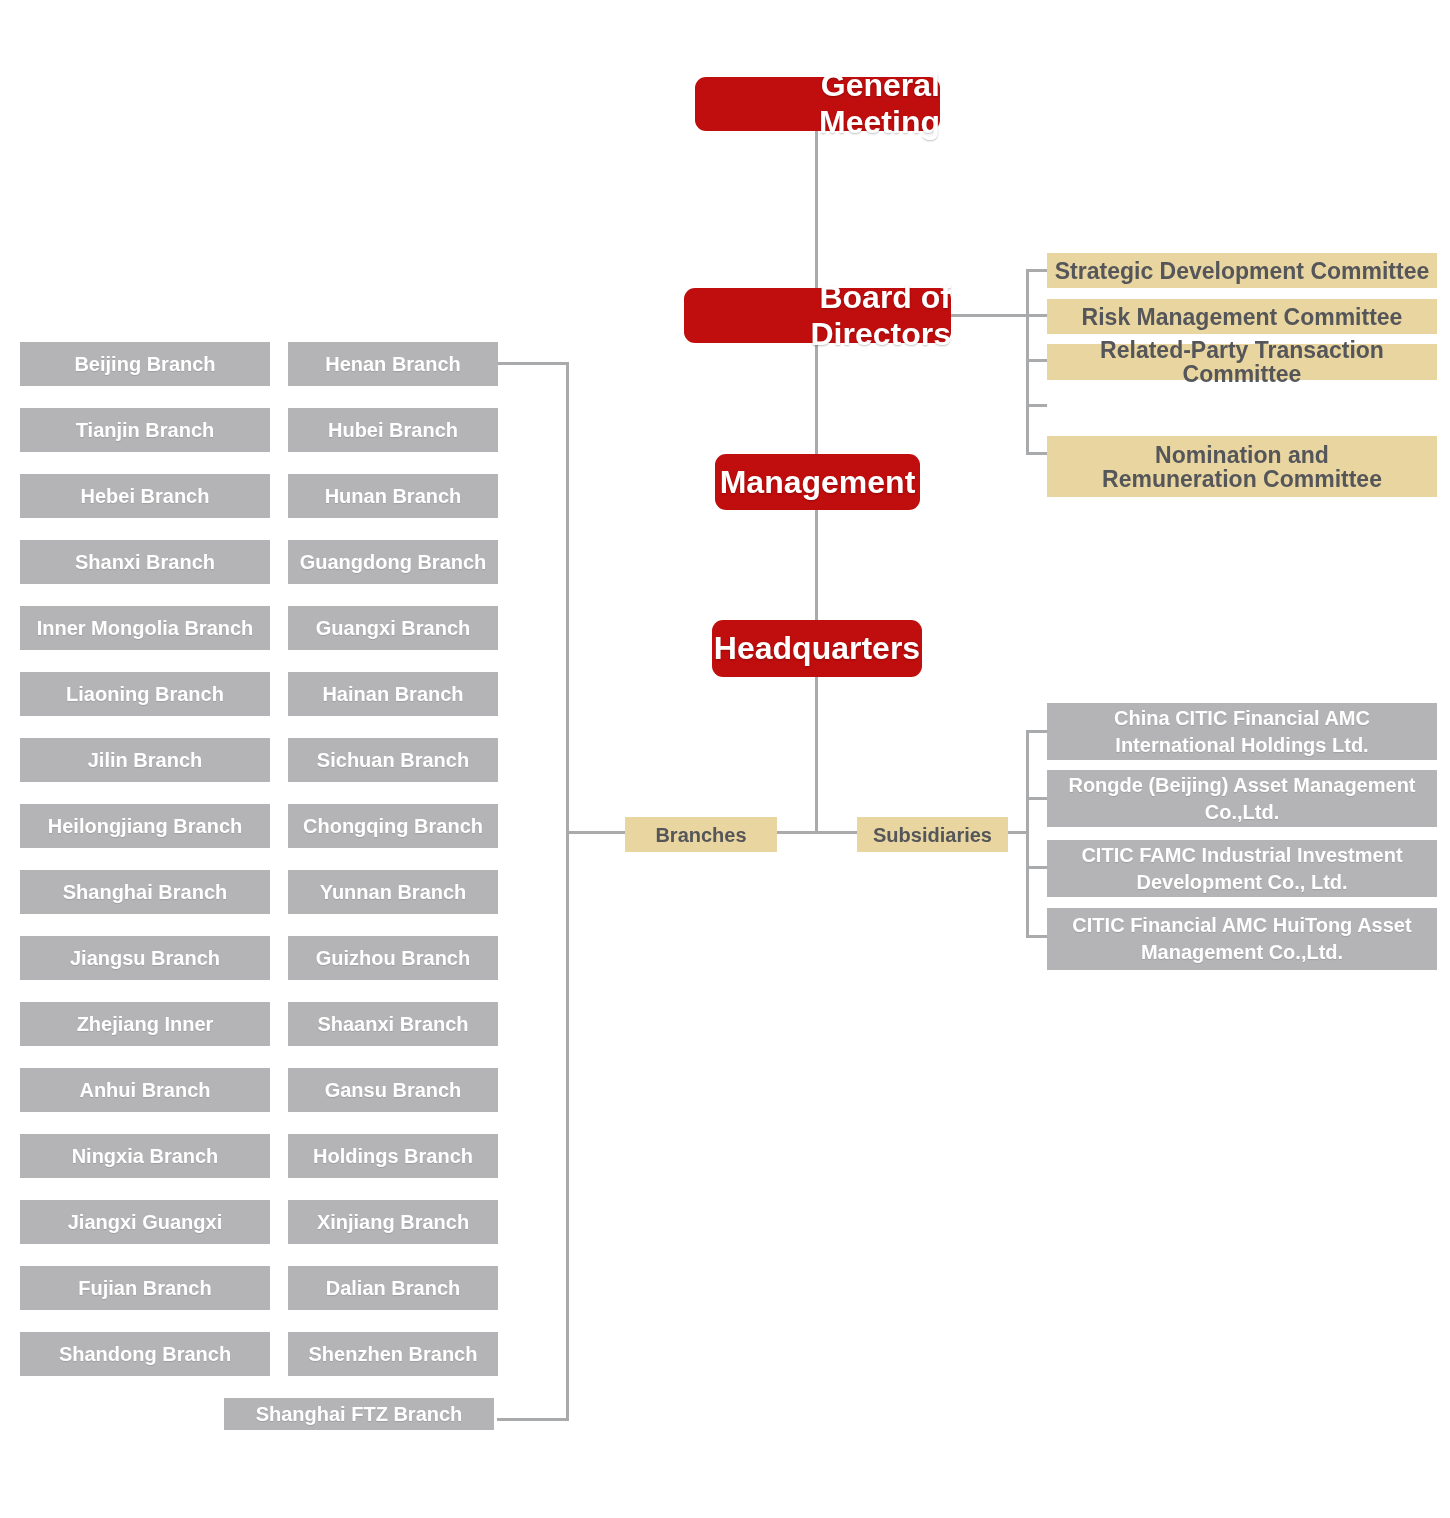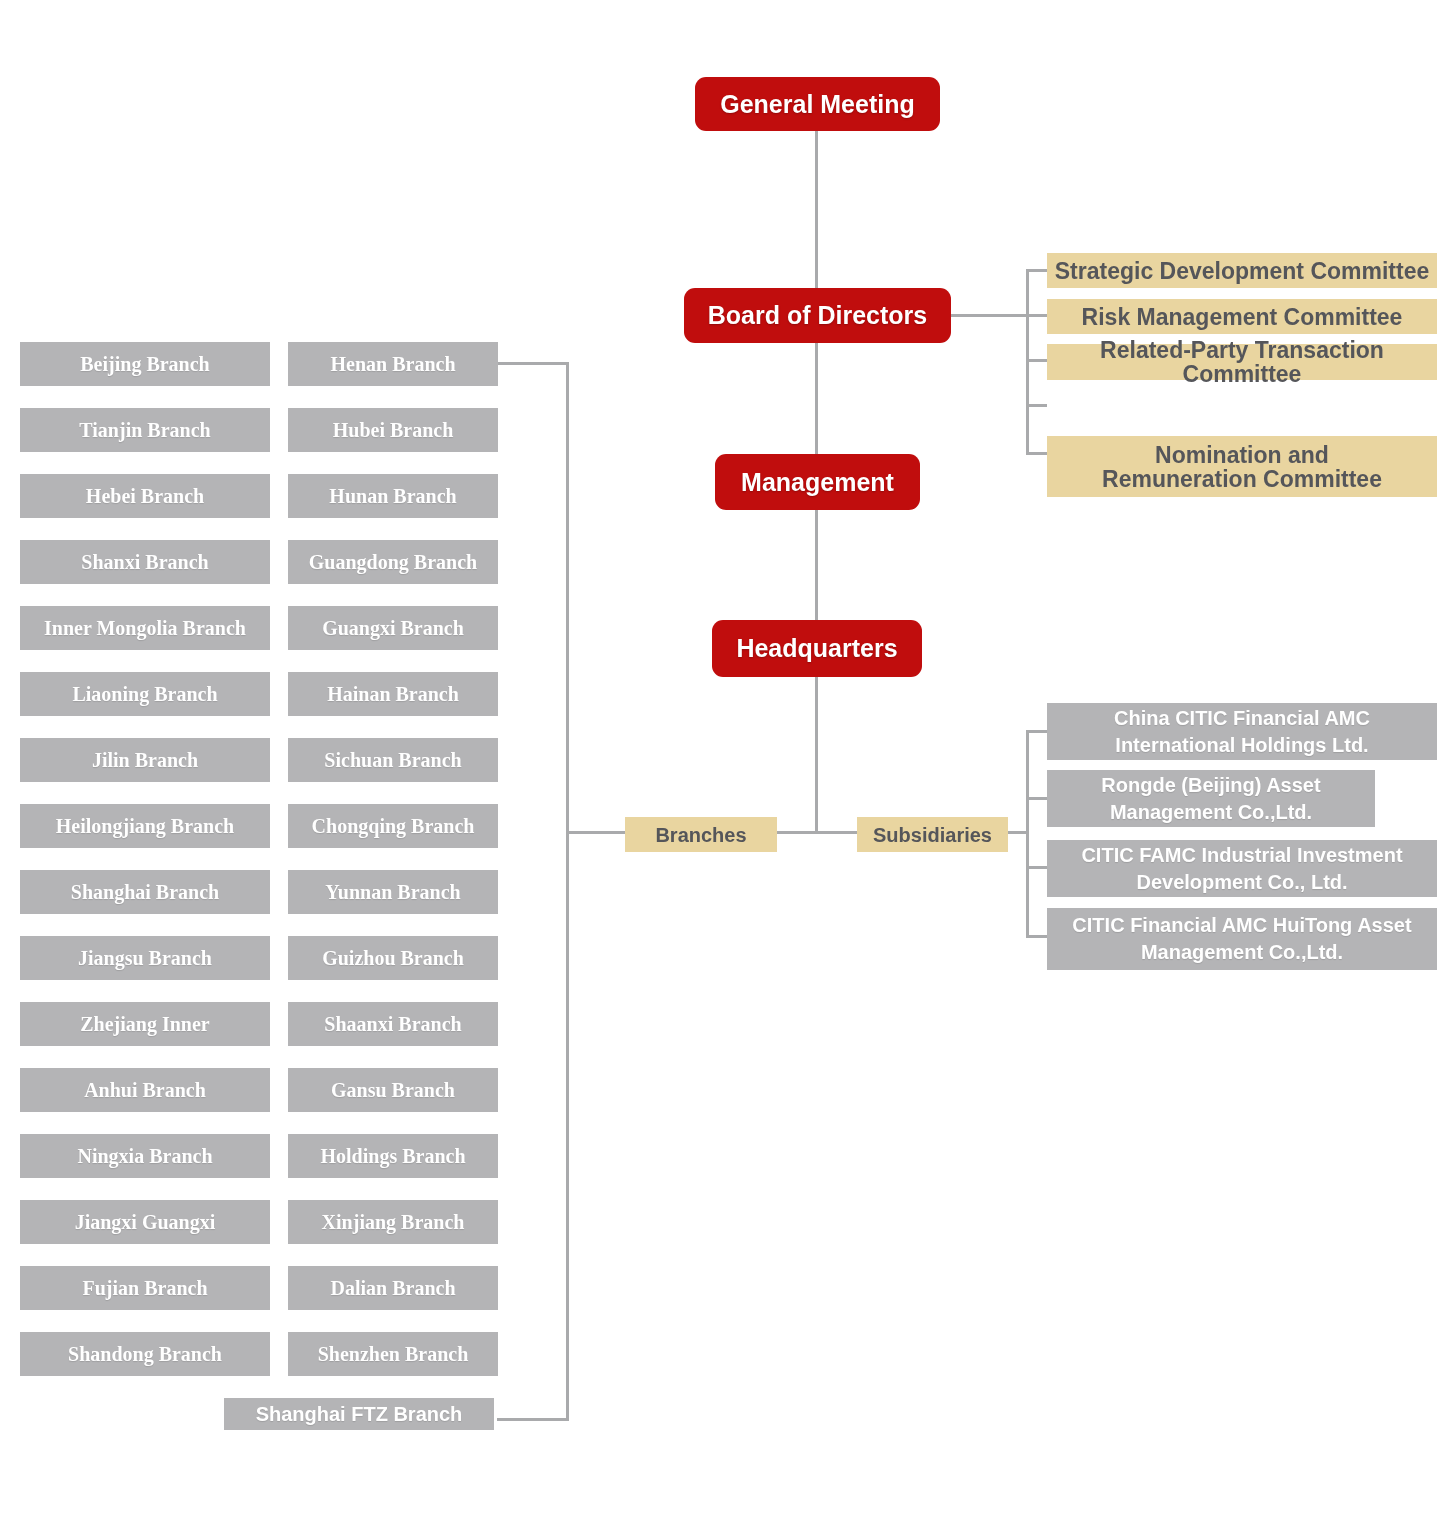--- a/index.html
+++ b/index.html
@@ -29,22 +29,23 @@
     display: flex;
     align-items: center;
     justify-content: center;
     text-align: center;
     z-index: 2;
   }
   .red {
     background: #c00d0d;
     color: #ffffff;
     border-radius: 11px;
-    font-size: 25px;
+    font-size: 32px;
     text-shadow: 0 1px 2px rgba(0,0,0,0.25);
+    text-align: right;
   }
   .tan {
     background: #e9d5a0;
     color: #55565a;
     font-size: 23px;
     line-height: 24px;
   }
   .gray {
     background: #b4b4b6;
     color: #ffffff;
@@ -67,21 +68,20 @@
   }
   .gcell {
     display: flex;
     align-items: center;
     justify-content: center;
     text-align: left;
     background: #b4b4b6;
     color: #ffffff;
     font-size: 20px;
     text-shadow: 0 1px 1px rgba(0,0,0,0.12);
-    font-family: Liberation Serif, serif;
   }
 </style>
 </head>
 <body>
 
 <div class="canvas">
 
   <div class="line" style="left:815px;top:130px;width:3px;height:703px"></div>
   <div class="line" style="left:566px;top:831px;width:463px;height:3px"></div>
   <div class="bracket" style="left:497px;top:362px;width:72px;height:1059px;border-width:3px 3px 3px 0"></div>
@@ -129,21 +129,21 @@
   <div class="box tan" style="left:625px;top:817px;width:152px;height:35px;font-size:20px">
     <span>Branches</span>
   </div>
   <div class="box tan" style="left:857px;top:817px;width:151px;height:35px;font-size:20px">
     <span>Subsidiaries</span>
   </div>
 
   <div class="box gray sub" style="left:1047px;top:703px;width:390px;height:57px">
     <span>China CITIC Financial AMC International Holdings Ltd.</span>
   </div>
-  <div class="box gray sub" style="left:1047px;top:770px;width:328px;height:57px">
+  <div class="box gray sub" style="left:1047px;top:770px;width:390px;height:57px">
     <span>Rongde (Beijing) Asset Management Co.,Ltd.</span>
   </div>
   <div class="box gray sub" style="left:1047px;top:840px;width:390px;height:57px">
     <span>CITIC FAMC Industrial Investment Development Co., Ltd.</span>
   </div>
   <div class="box gray sub" style="left:1047px;top:908px;width:390px;height:62px">
     <span>CITIC Financial AMC HuiTong Asset Management Co.,Ltd.</span>
   </div>
 
   <div class="branch-grid">

